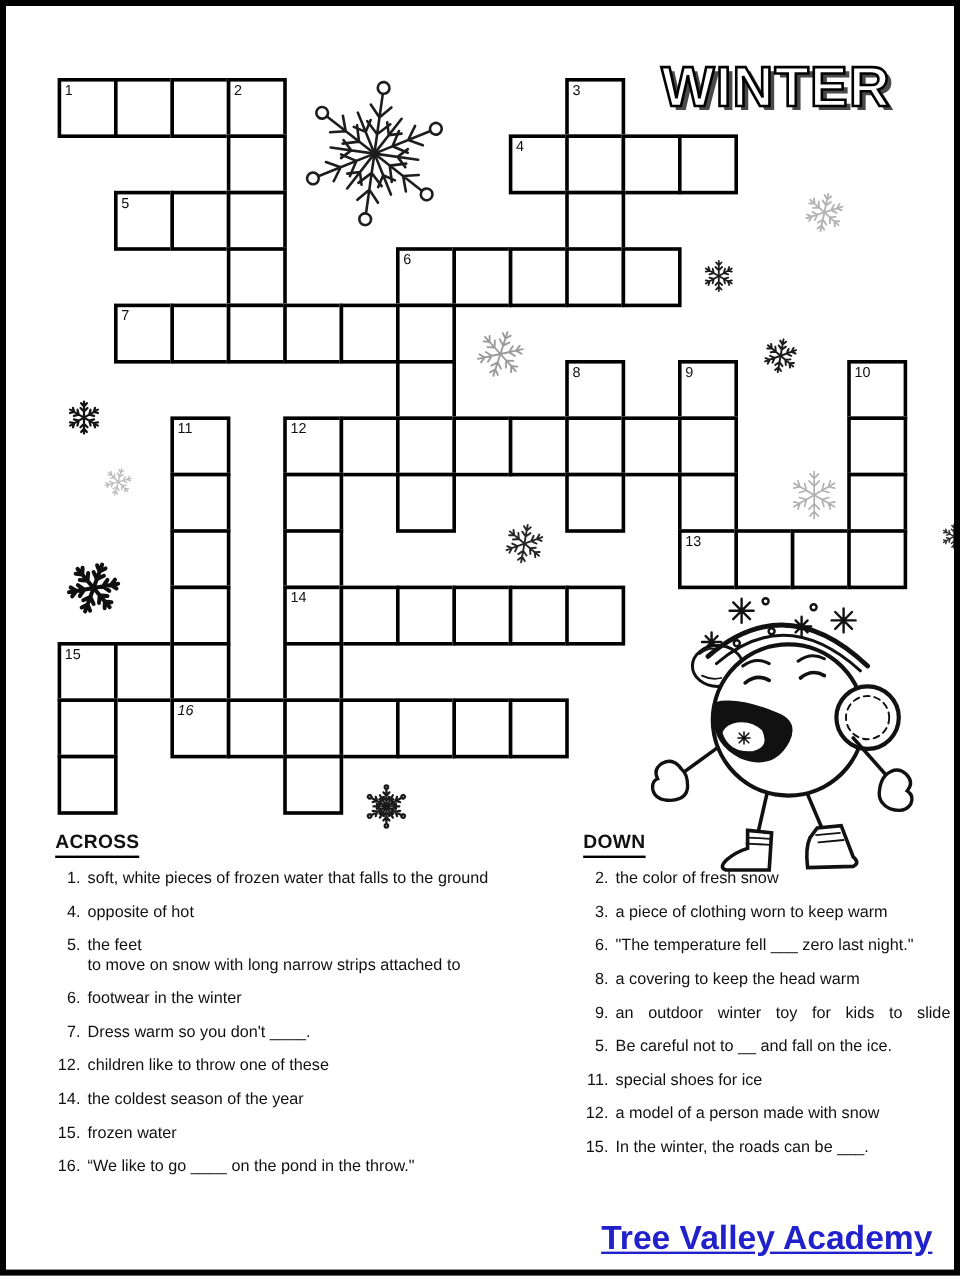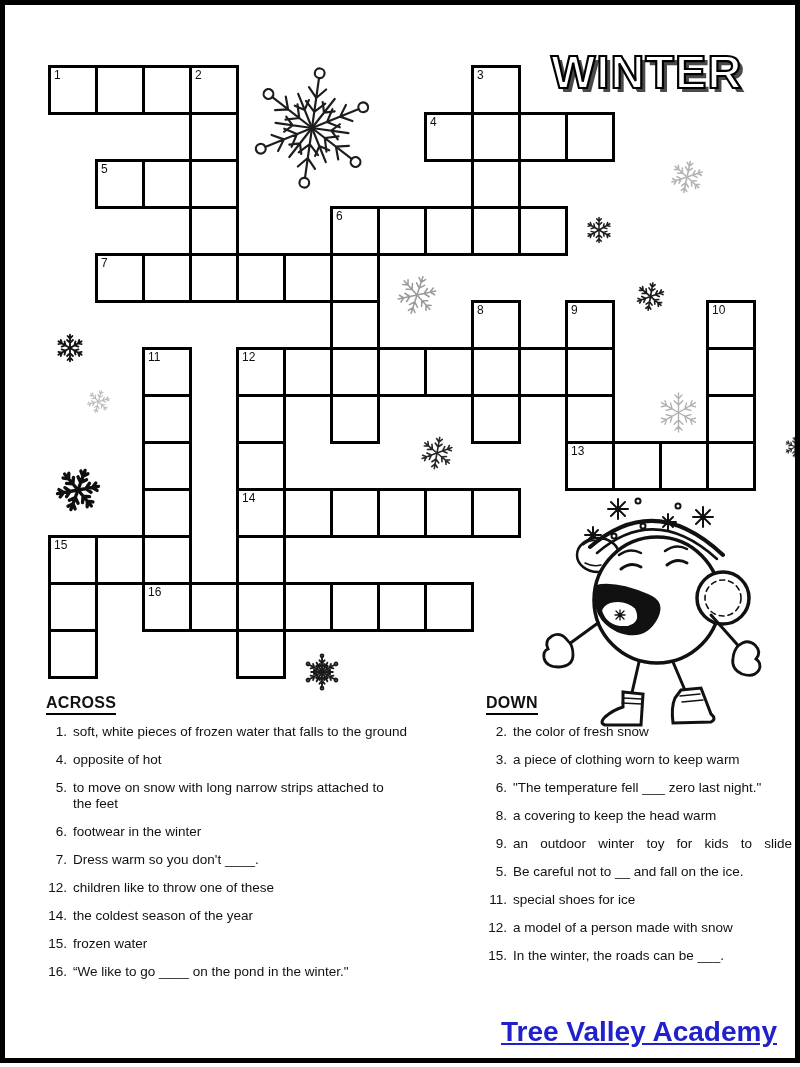--- a/index.html
+++ b/index.html
@@ -213,21 +213,21 @@
       <div class="cell" style="left: 329px; top: 423px; width: 50px; height: 50px;"></div>
       <div class="cell" style="left: 376px; top: 423px; width: 50px; height: 50px;"></div>
       <div class="cell" style="left: 423px; top: 423px; width: 50px; height: 50px;"></div>
       <div class="cell" style="left: 0px; top: 470px; width: 50px; height: 50px;">
         <span class="cellnum">15</span>
       </div>
       <div class="cell" style="left: 47px; top: 470px; width: 50px; height: 50px;"></div>
       <div class="cell" style="left: 94px; top: 470px; width: 50px; height: 50px;"></div>
       <div class="cell" style="left: 188px; top: 470px; width: 50px; height: 50px;"></div>
       <div class="cell" style="left: 0px; top: 517px; width: 50px; height: 50px;"></div>
-      <div class="cell" style="left: 94px; top: 517px; width: 50px; height: 50px;">
+      <div class="cell" style="left: 94px; top: 517px; width: 50px; height: 50px; font-style: italic;">
         <span class="cellnum">16</span>
       </div>
       <div class="cell" style="left: 141px; top: 517px; width: 50px; height: 50px;"></div>
       <div class="cell" style="left: 188px; top: 517px; width: 50px; height: 50px;"></div>
       <div class="cell" style="left: 235px; top: 517px; width: 50px; height: 50px;"></div>
       <div class="cell" style="left: 282px; top: 517px; width: 50px; height: 50px;"></div>
       <div class="cell" style="left: 329px; top: 517px; width: 50px; height: 50px;"></div>
       <div class="cell" style="left: 376px; top: 517px; width: 50px; height: 50px;"></div>
       <div class="cell" style="left: 0px; top: 564px; width: 50px; height: 50px;"></div>
       <div class="cell" style="left: 188px; top: 564px; width: 50px; height: 50px;"></div>
@@ -279,22 +279,22 @@
           <span class="cnum">1.</span>
           <div class="ctext">soft, white pieces of frozen water that falls to the ground</div>
         </div>
         <div class="clue">
           <span class="cnum">4.</span>
           <div class="ctext">opposite of hot</div>
         </div>
         <div class="clue">
           <span class="cnum">5.</span>
           <div class="ctext">
+            <div>the feet</div>
             <div>to move on snow with long narrow strips attached to</div>
-            <div>the feet</div>
           </div>
         </div>
         <div class="clue">
           <span class="cnum">6.</span>
           <div class="ctext">footwear in the winter</div>
         </div>
         <div class="clue">
           <span class="cnum">7.</span>
           <div class="ctext">Dress warm so you don't ____.</div>
         </div>
@@ -305,21 +305,21 @@
         <div class="clue">
           <span class="cnum">14.</span>
           <div class="ctext">the coldest season of the year</div>
         </div>
         <div class="clue">
           <span class="cnum">15.</span>
           <div class="ctext">frozen water</div>
         </div>
         <div class="clue">
           <span class="cnum">16.</span>
-          <div class="ctext">“We like to go ____ on the pond in the winter."</div>
+          <div class="ctext">“We like to go ____ on the pond in the throw."</div>
         </div>
       </div>
   </div>
 
   <div id="down" class="clue-col">
     <div class="clue-header">DOWN</div>
     <div id="down-list">
         <div class="clue">
           <span class="cnum">2.</span>
           <div class="ctext">the color of fresh snow</div>

